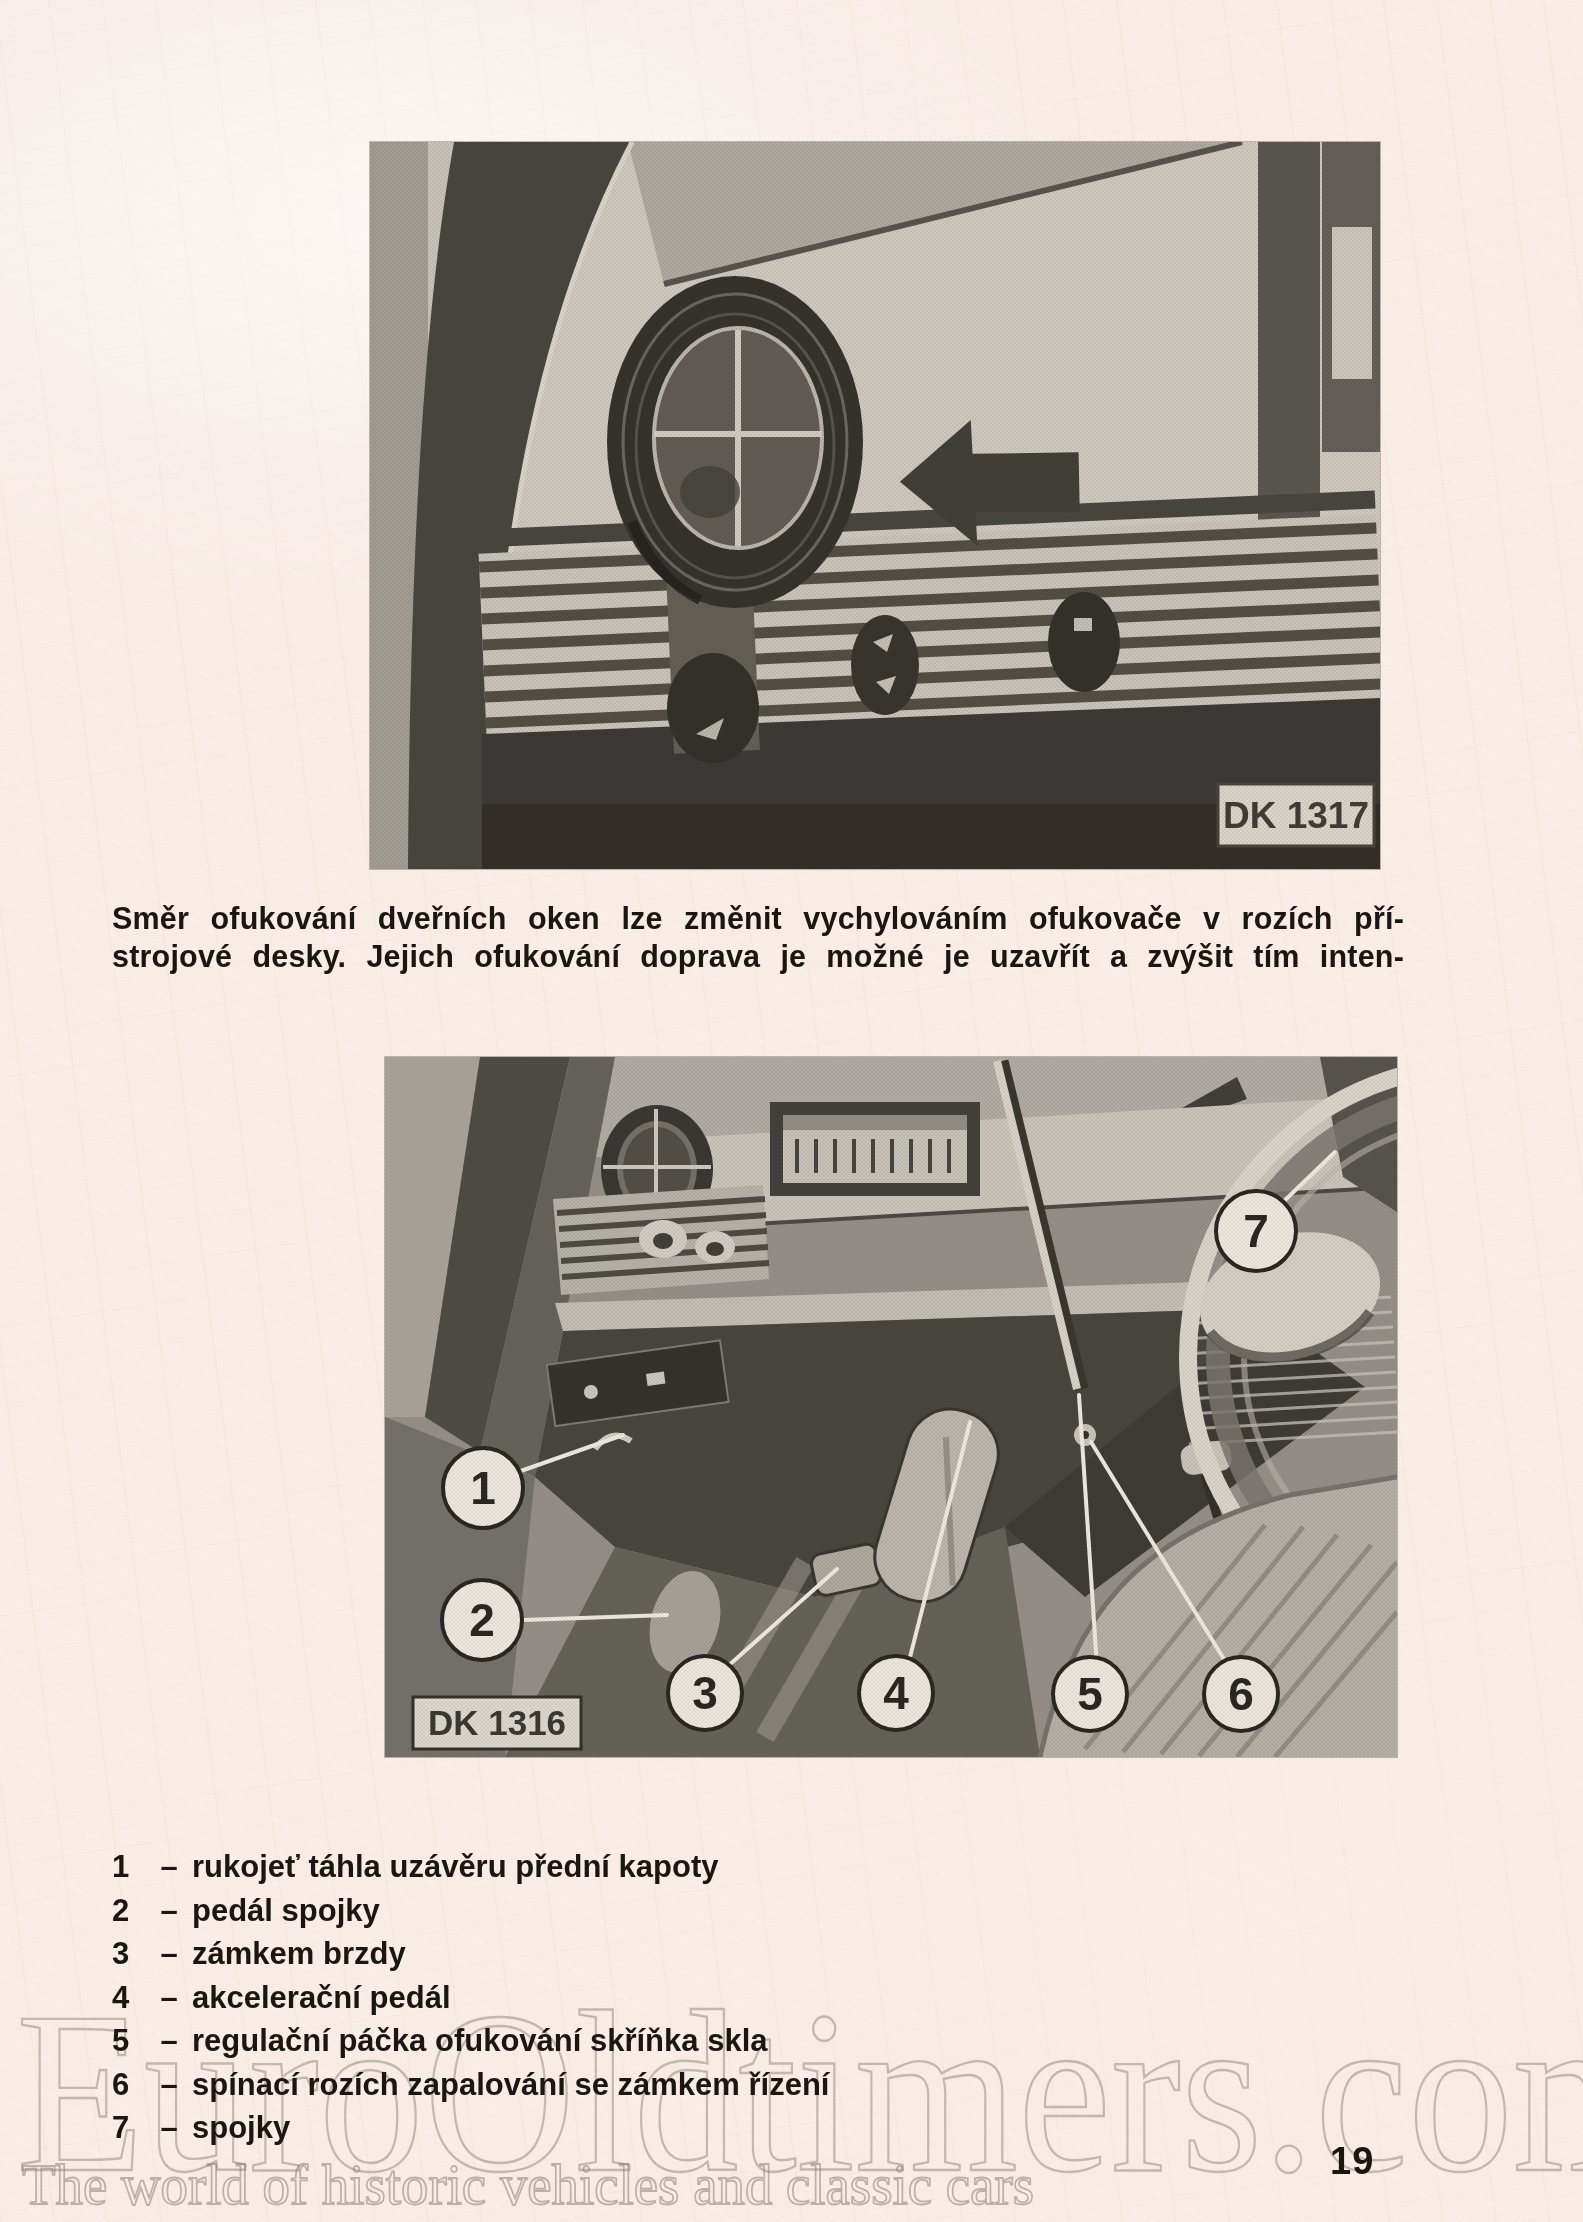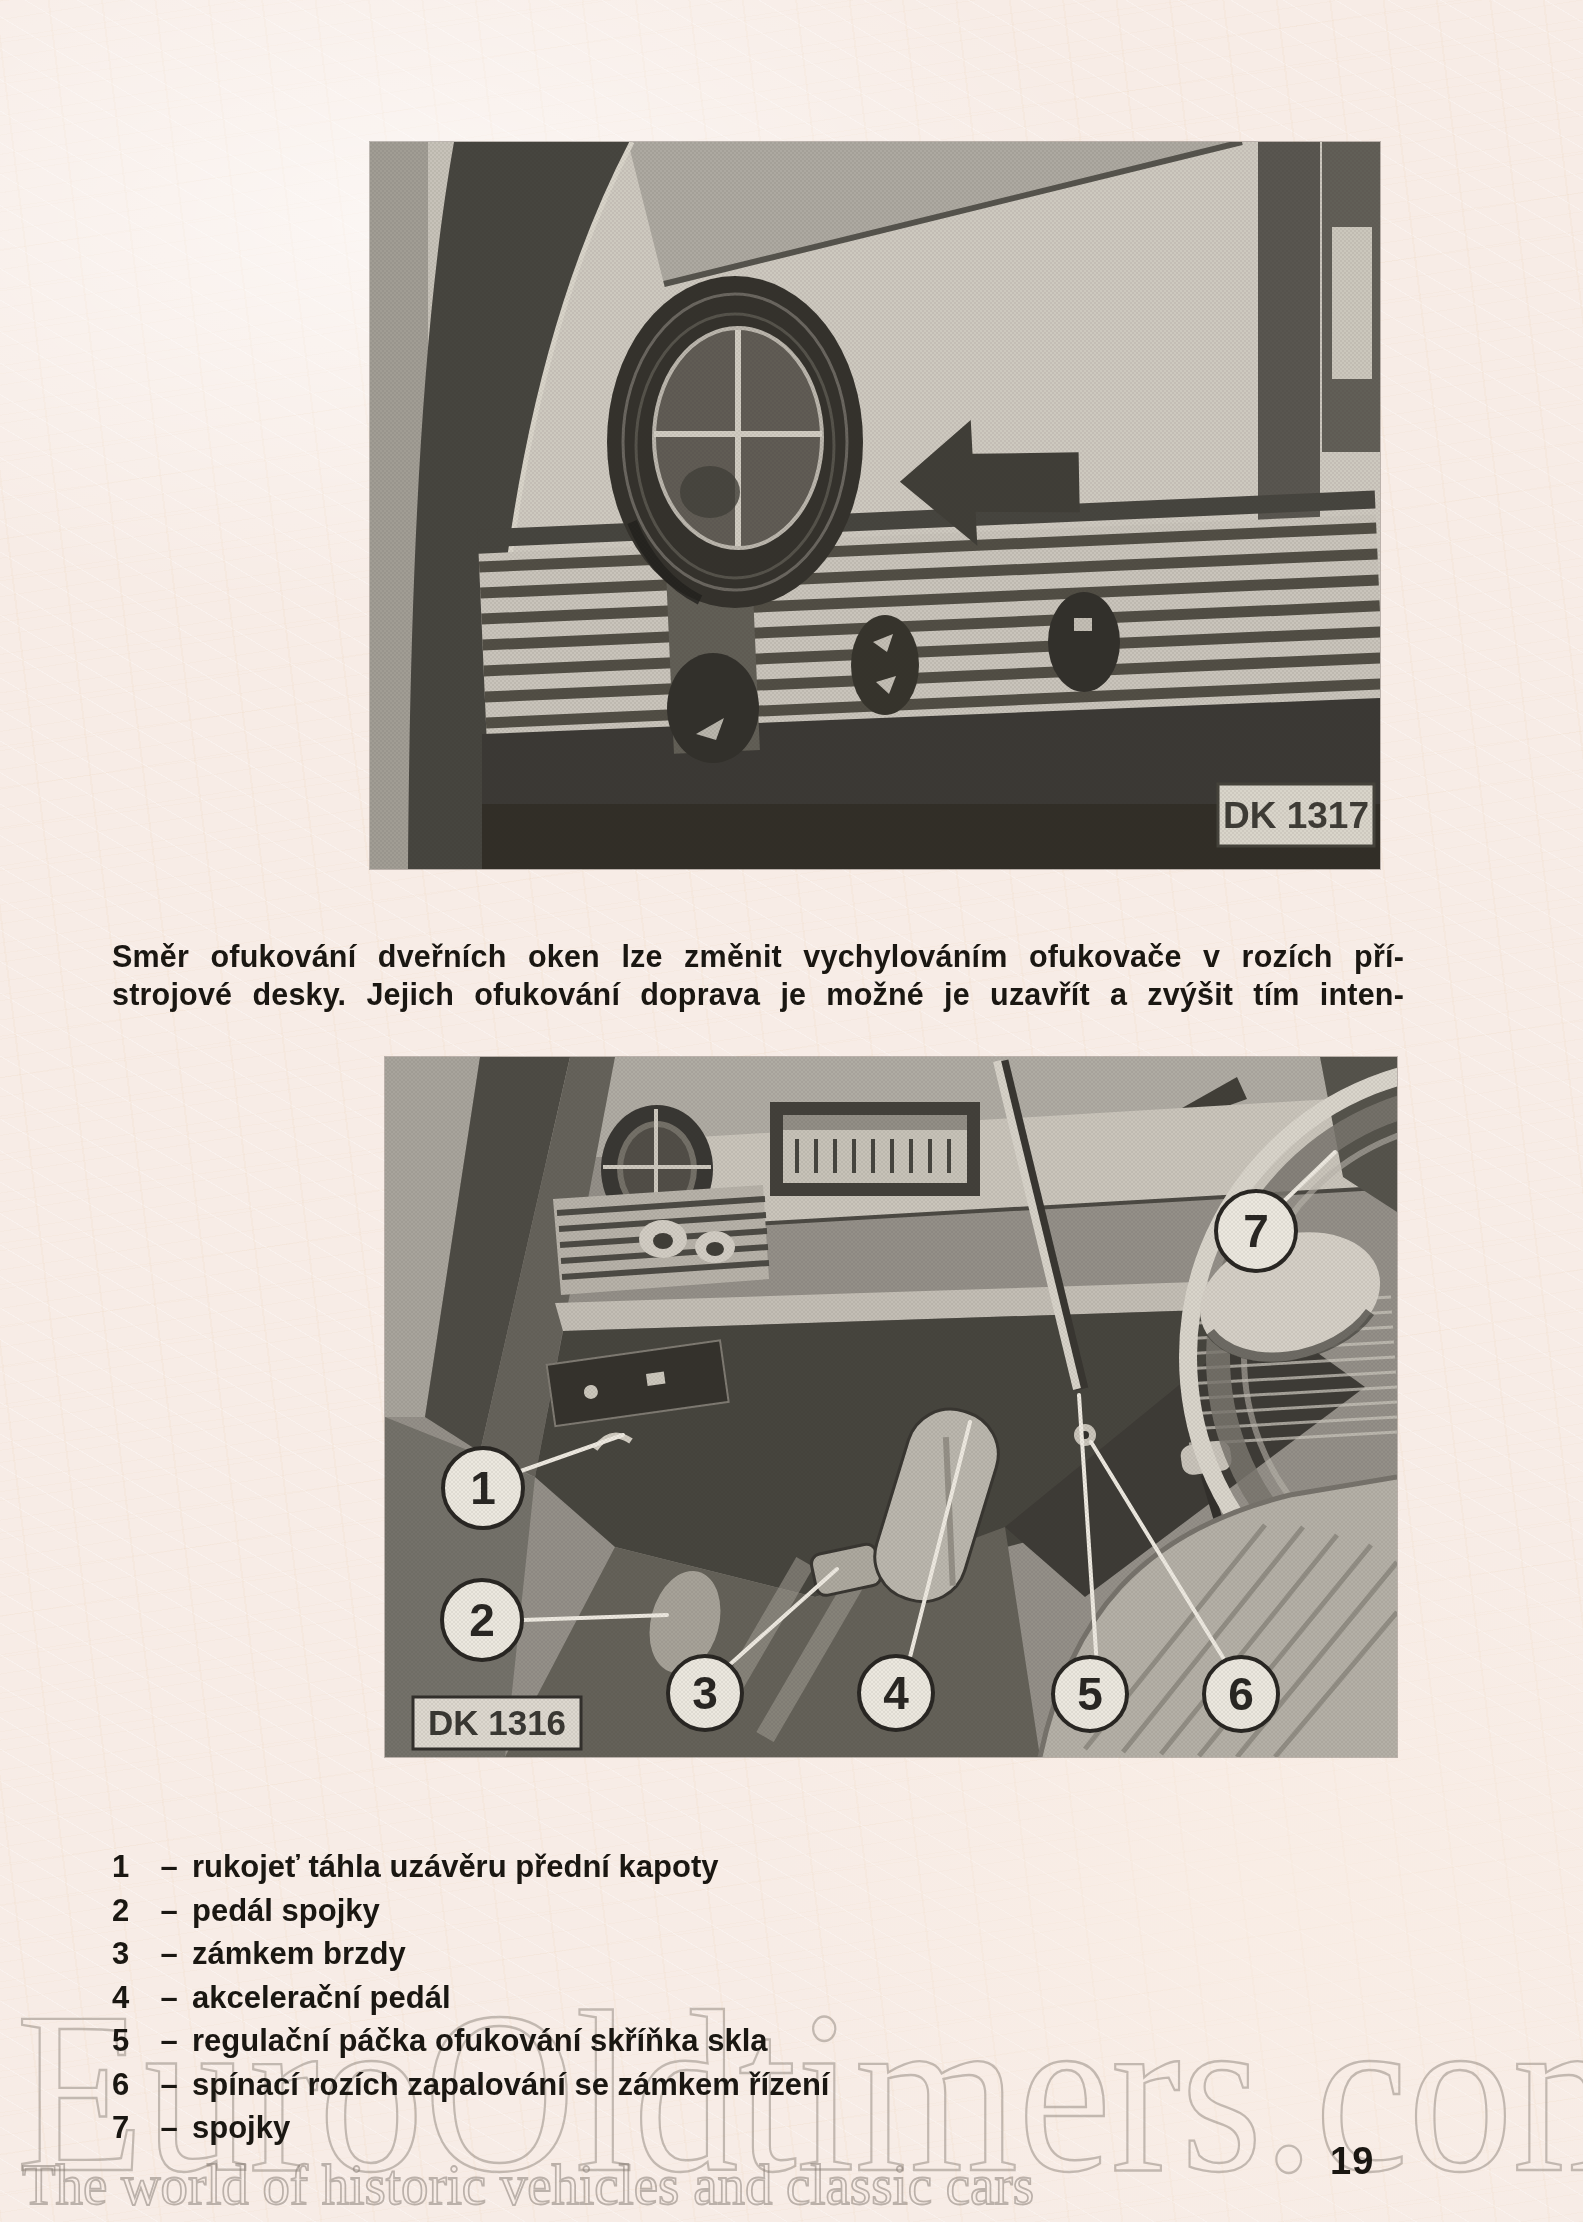--- a/index.html
+++ b/index.html
@@ -14,21 +14,21 @@
       repeating-linear-gradient(31deg, rgba(255,255,255,0.28) 0 1px, rgba(0,0,0,0) 1px 27px),
       repeating-linear-gradient(171deg, rgba(226,196,160,0.07) 0 1px, rgba(0,0,0,0) 1px 19px);
     font-family:"Liberation Sans", sans-serif;
     color:#1a1712;
   }
   .photo{position:absolute;outline:1px solid rgba(75,68,60,0.35);}
   .photo svg{display:block;}
   .photo-top{left:370px;top:142px;width:1010px;height:727px;}
   .photo-bottom{left:385px;top:1057px;width:1012px;height:700px;}
   .intro{
-    position:absolute;left:112px;top:938px;width:1292px;
+    position:absolute;left:112px;top:900px;width:1292px;
     font-size:30.5px;line-height:37.5px;font-weight:700;letter-spacing:0.2px;
   }
   .intro .just{text-align:justify;text-align-last:justify;}
   .legend{position:absolute;left:112px;top:1845px;width:900px;font-weight:700;}
   .legend-row{display:grid;grid-template-columns:34px 46px 1fr;font-size:31px;line-height:43.5px;}
   .legend-row .sep{text-align:center;}
   .page-number{position:absolute;left:1330px;top:2140px;font-size:38px;font-weight:700;letter-spacing:1px;text-align:center;}
   .wm{position:absolute;left:0;pointer-events:none;}
   .wm-main{top:1920px;}
   .wm-sub{top:2140px;}

